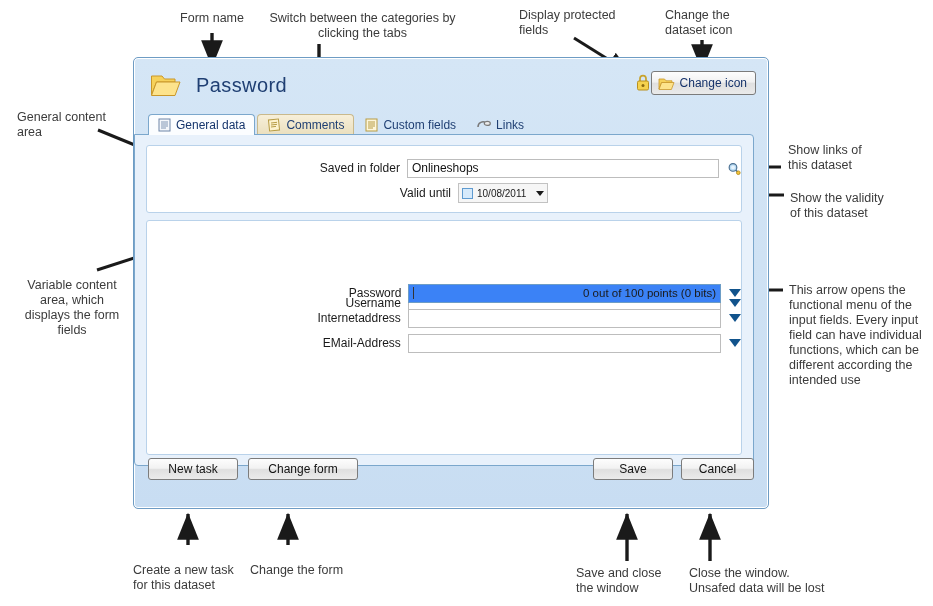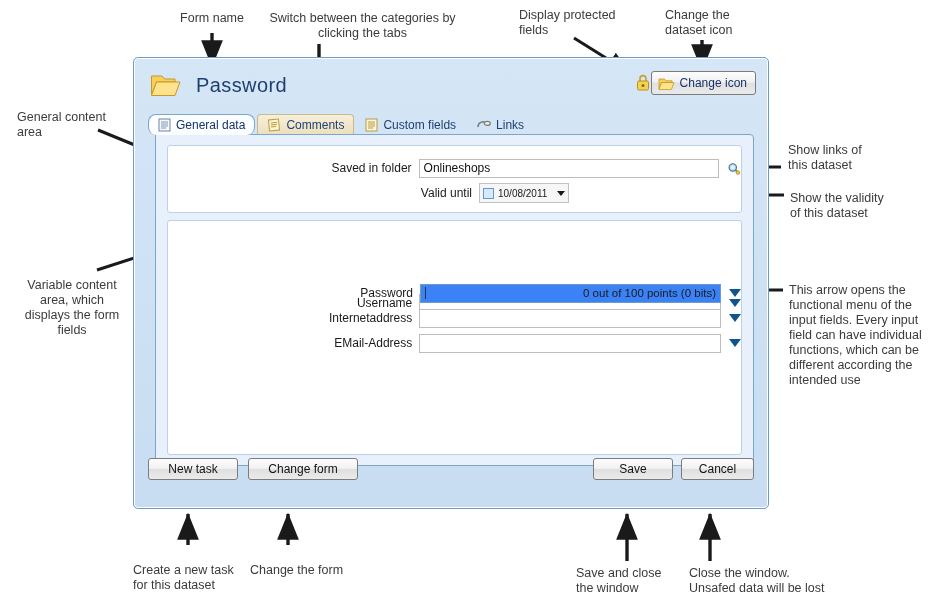--- a/index.html
+++ b/index.html
@@ -121,36 +121,35 @@
     border-radius: 4px 4px 0 0;
     background: linear-gradient(to bottom,#eef6fd 0%,#dbeafa 100%);
     cursor: pointer;
     position: relative;
   }
   .tab.active {
     background: #fbfdff;
     border-color: #7ba7cc;
     color: #15356c;
     z-index: 3;
-    border-radius: 8px;
   }
   .tab.warm {
     background: linear-gradient(to bottom,#f7efd9 0%,#eadfbe 100%);
     border-color: #c9b98c;
   }
   .tab.plain {
     border: none;
     background: transparent;
   }
   .tab svg { display: block; }
 
   
   #tabpanel {
     position: absolute;
-    left: 21px;
+    left: 0;
     top: 76px;
     right: 14px;
     height: 332px;
     box-sizing: border-box;
     background: #e8f1fb;
     border: 1px solid #7ba7cc;
     border-radius: 0 4px 4px 4px;
   }
 
   .group-box {

